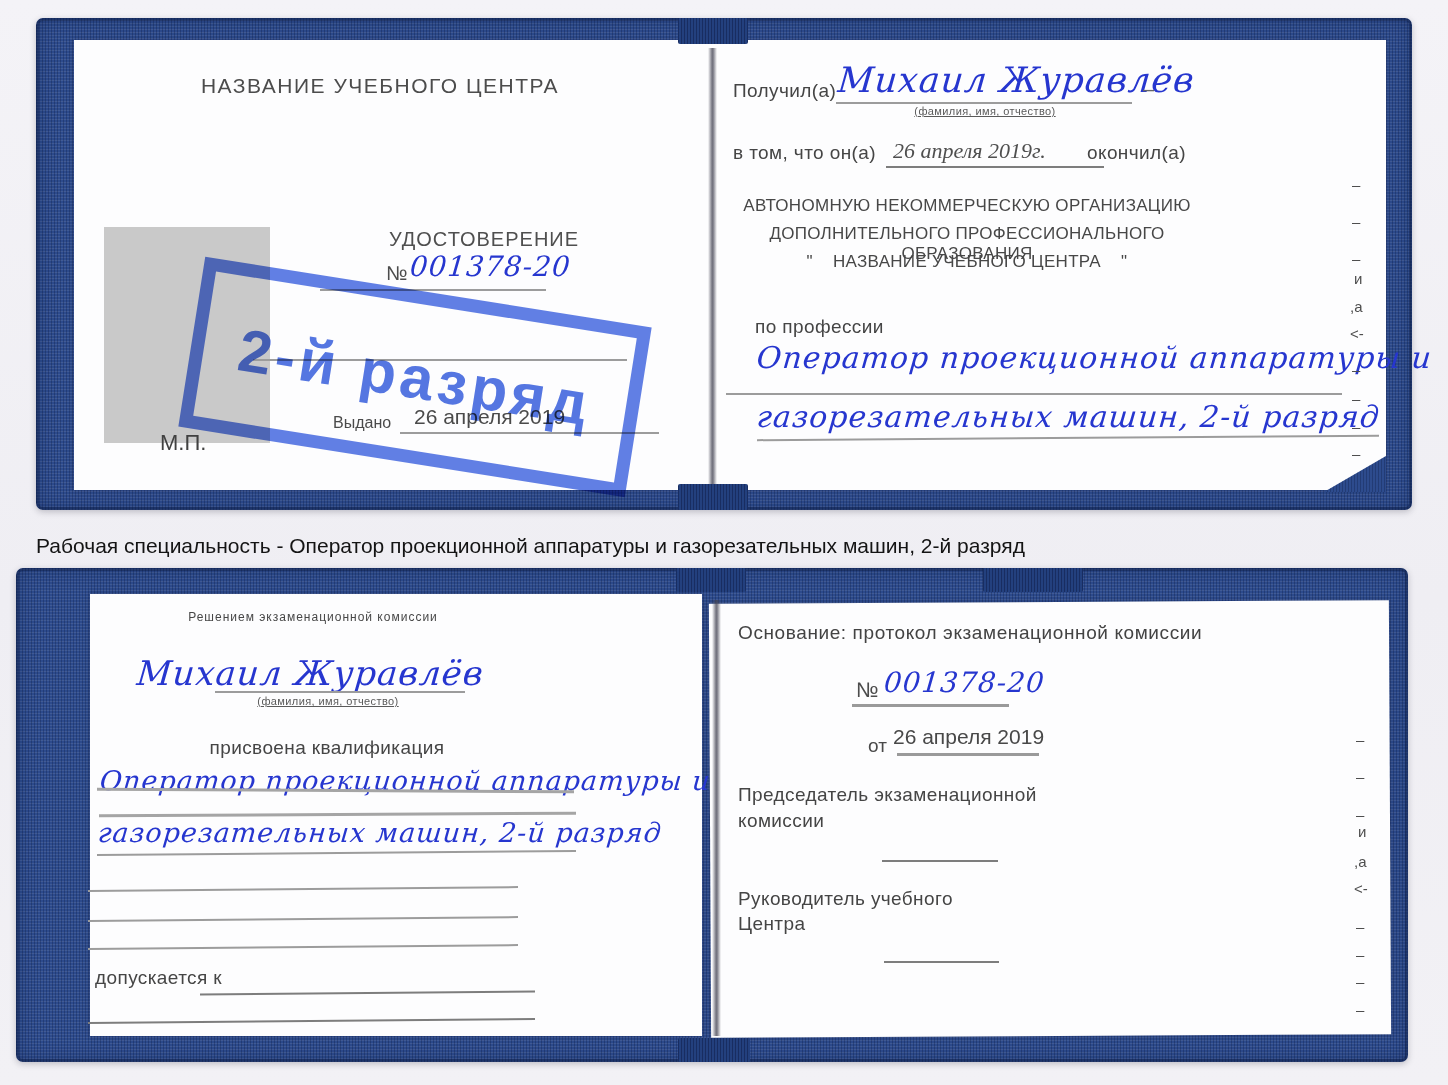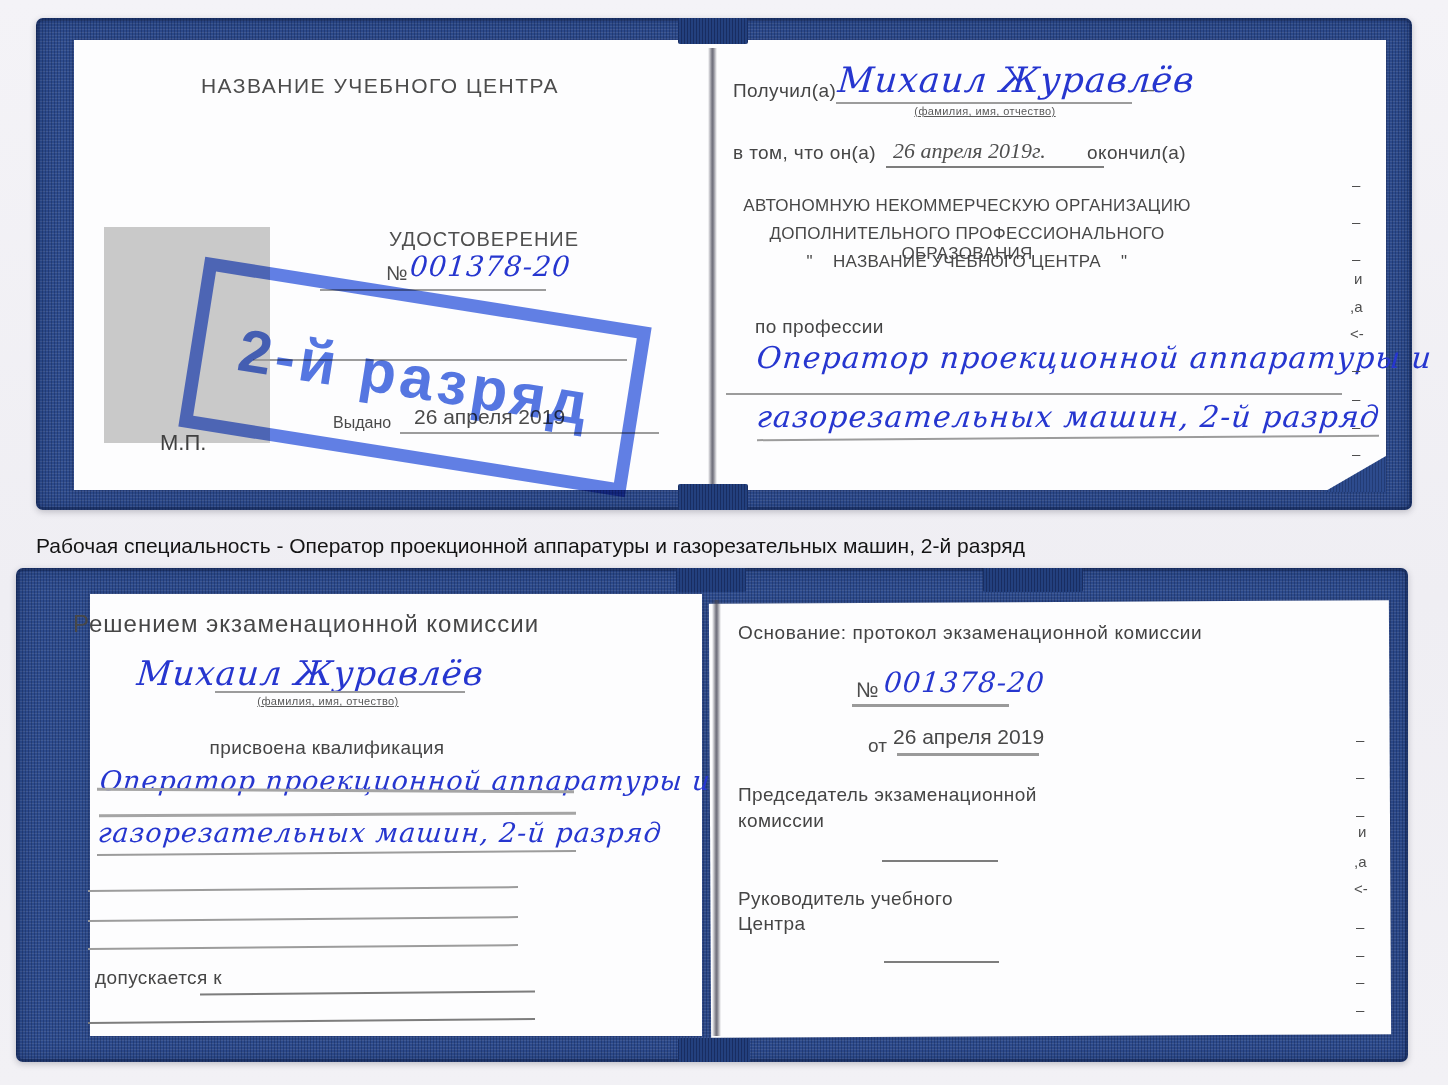--- a/index.html
+++ b/index.html
@@ -113,21 +113,21 @@
   <div class="abs navy" style="left:16px;top:568px;width:1392px;height:494px;">
 
     <div class="abs sheet" style="left:74px;top:26px;width:612px;height:442px;"></div>
     <div class="abs sheet" style="left:694px;top:34px;width:680px;height:434px;transform:rotate(-0.3deg);"></div>
 
     <div class="abs spine" style="left:696px;top:32px;width:9px;height:436px;"></div>
     <div class="abs tab" style="left:660px;top:0;width:70px;height:24px;"></div>
     <div class="abs tab" style="left:967px;top:0;width:100px;height:24px;"></div>
     <div class="abs tab" style="left:662px;top:470px;width:72px;height:24px;"></div>
 
-    <div class="abs print" style="left:57px;top:42px;width:480px;text-align:left;font-size:24px;letter-spacing:1px;color:#474747;">Решением экзаменационной комиссии</div>
+    <div class="abs print" style="left:57px;top:42px;width:480px;text-align:center;font-size:12px;letter-spacing:1px;color:#474747;">Решением экзаменационной комиссии</div>
 
     <div class="abs script" style="left:121px;top:85px;font-size:34px;">Михаил Журавлёв</div>
     <div class="gline" style="left:199px;top:123px;width:250px;"></div>
     <div class="abs small-hint" style="left:192px;top:127px;width:240px;text-align:center;">(фамилия, имя, отчество)</div>
 
     <div class="abs label-lg" style="left:111px;top:169px;width:400px;text-align:center;">присвоена квалификация</div>
 
     <div class="abs script" style="left:84px;top:197px;font-size:27px;">Оператор проекционной аппаратуры и</div>
     <div class="abs" style="left:81px;top:221px;width:477px;height:3px;background:#a5a5a5;transform:rotate(0.3deg);"></div>
     <div class="abs" style="left:83px;top:245px;width:477px;height:3px;background:#a5a5a5;transform:rotate(-0.3deg);"></div>

